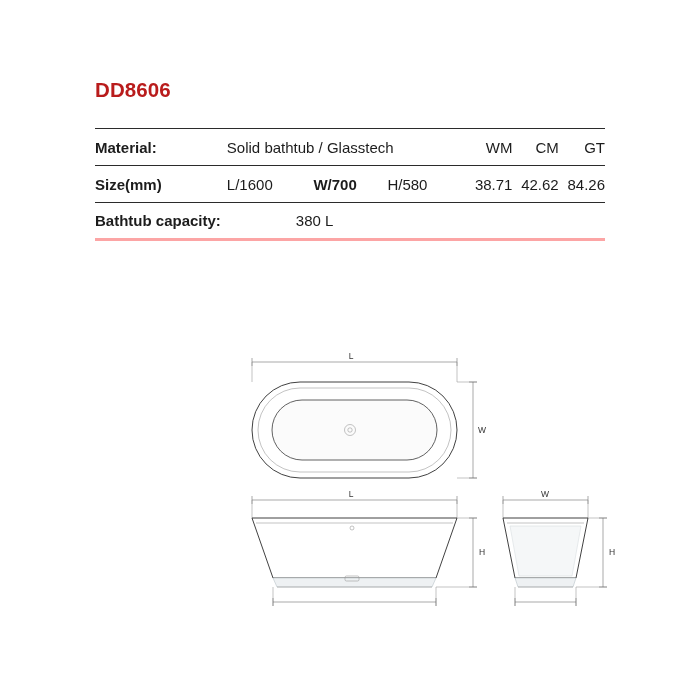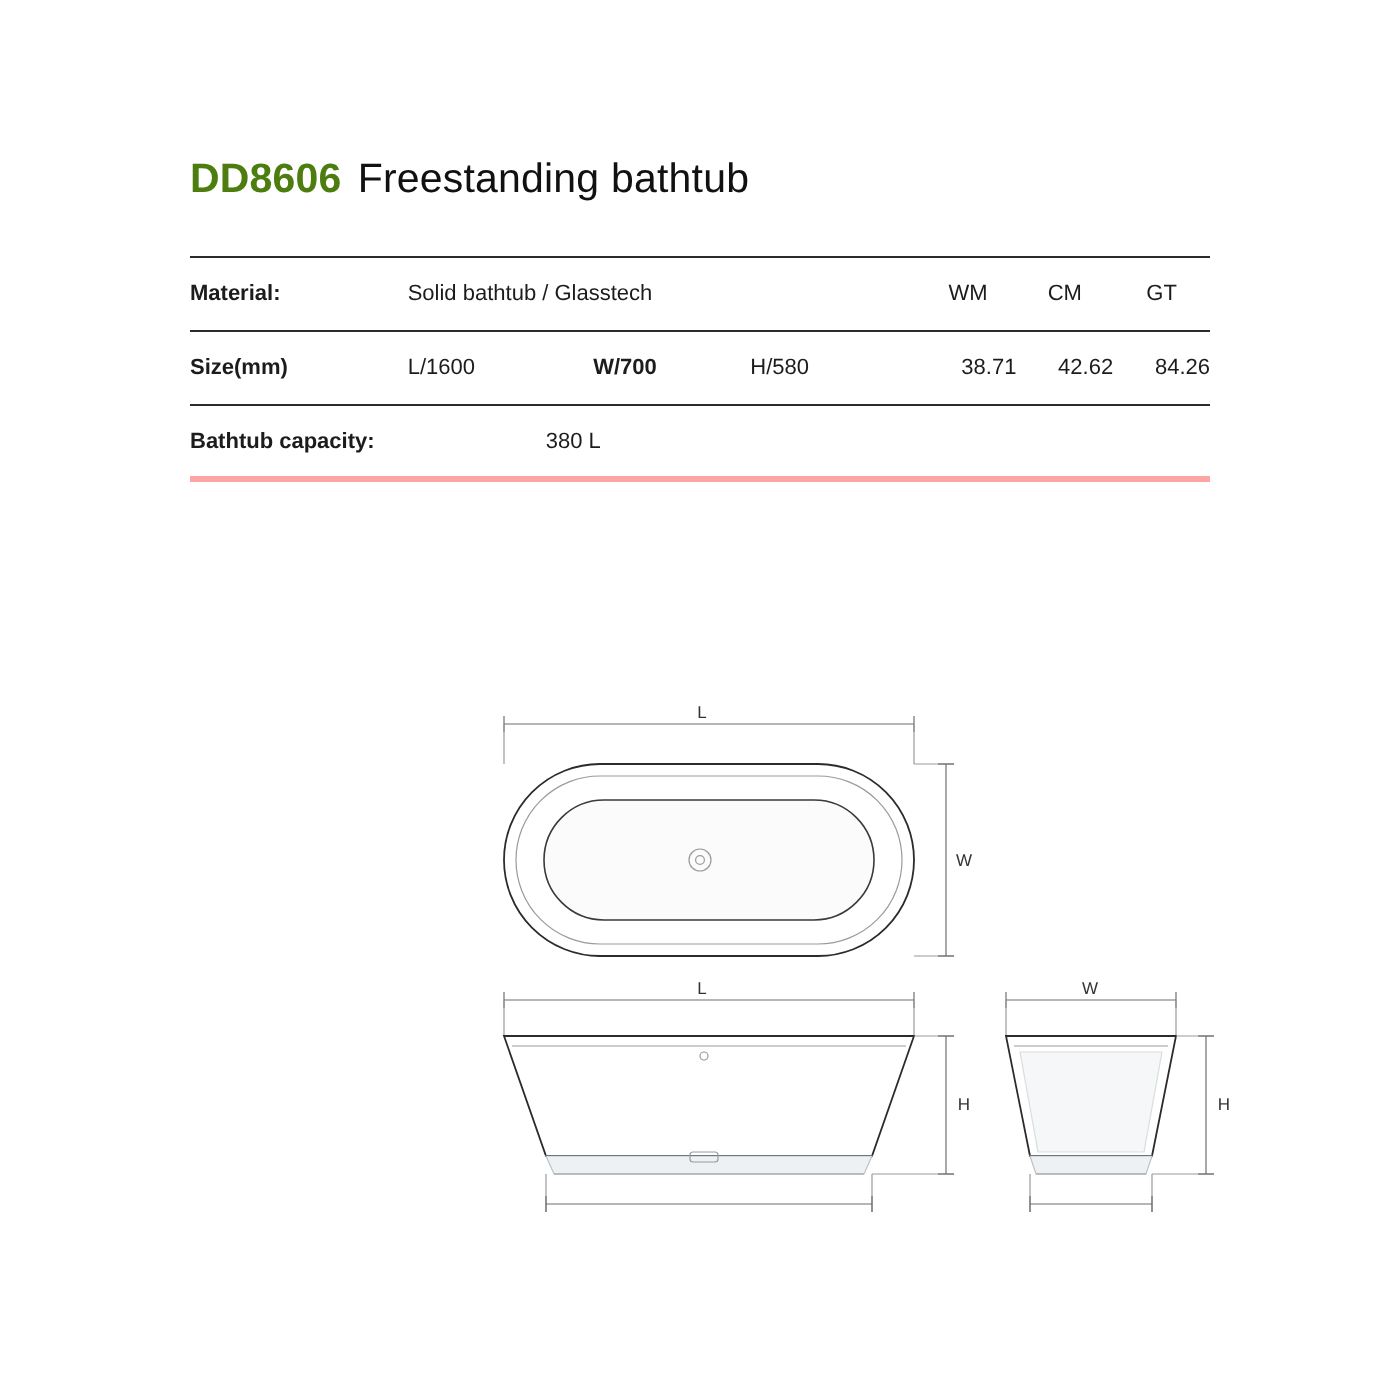--- a/index.html
+++ b/index.html
@@ -29,37 +29,37 @@
     top: 78px;
     width: 510px;
     display: flex;
     align-items: baseline;
     gap: 8px;
   }
   .title-code {
     font-size: 20.5px;
     font-weight: bold;
     letter-spacing: 0.1px;
-    color: #4d7c0f;
+    color: #b91c1c;
   }
   .title-name {
     font-size: 20.5px;
     font-weight: normal;
     letter-spacing: 0.1px;
     color: #111;
   }
 
   
   .spec-table {
     position: absolute;
     left: 95px;
     top: 128px;
     width: 510px;
     border-collapse: collapse;
-    font-size: 11px;
+    font-size: 15px;
   }
   .spec-table tr {
     height: 37px;
   }
   .spec-table td {
     border-top: 1px solid #2b2b2b;
     padding: 0;
     vertical-align: middle;
     white-space: nowrap;
   }
@@ -68,21 +68,21 @@
   }
   .lbl {
     font-weight: bold;
     padding-right: 6px;
   }
   .cell-label { width: 108px; }
   .cell-v1 { width: 92px; }
   .cell-v2 { width: 78px; font-weight: bold; }
   .cell-v3 { width: 84px; }
   .cell-num { width: 48px; text-align: right; }
-  .num-head { text-align: center; }
+  .num-head { text-align: right; }
   .wide-value { }
 
   
   .drawings {
     position: absolute;
     left: 0;
     top: 340px;
     width: 700px;
     height: 290px;
   }
@@ -120,21 +120,20 @@
     stroke-width: 0.6;
   }
 </style>
 </head>
 <body>
 
 <div class="sheet">
 
   <div class="title-block">
     <span class="title-code">DD8606</span>
-    <span class="title-name">Freestanding bathtub</span>
   </div>
 
   <table class="spec-table">
     <tbody>
         <tr>
       <td class="cell-label">
         <span class="lbl">Material:</span>
       </td>
       <td colspan="3" class="wide-value">Solid bathtub / Glasstech</td>
       <td class="cell-num num-head">WM</td>

